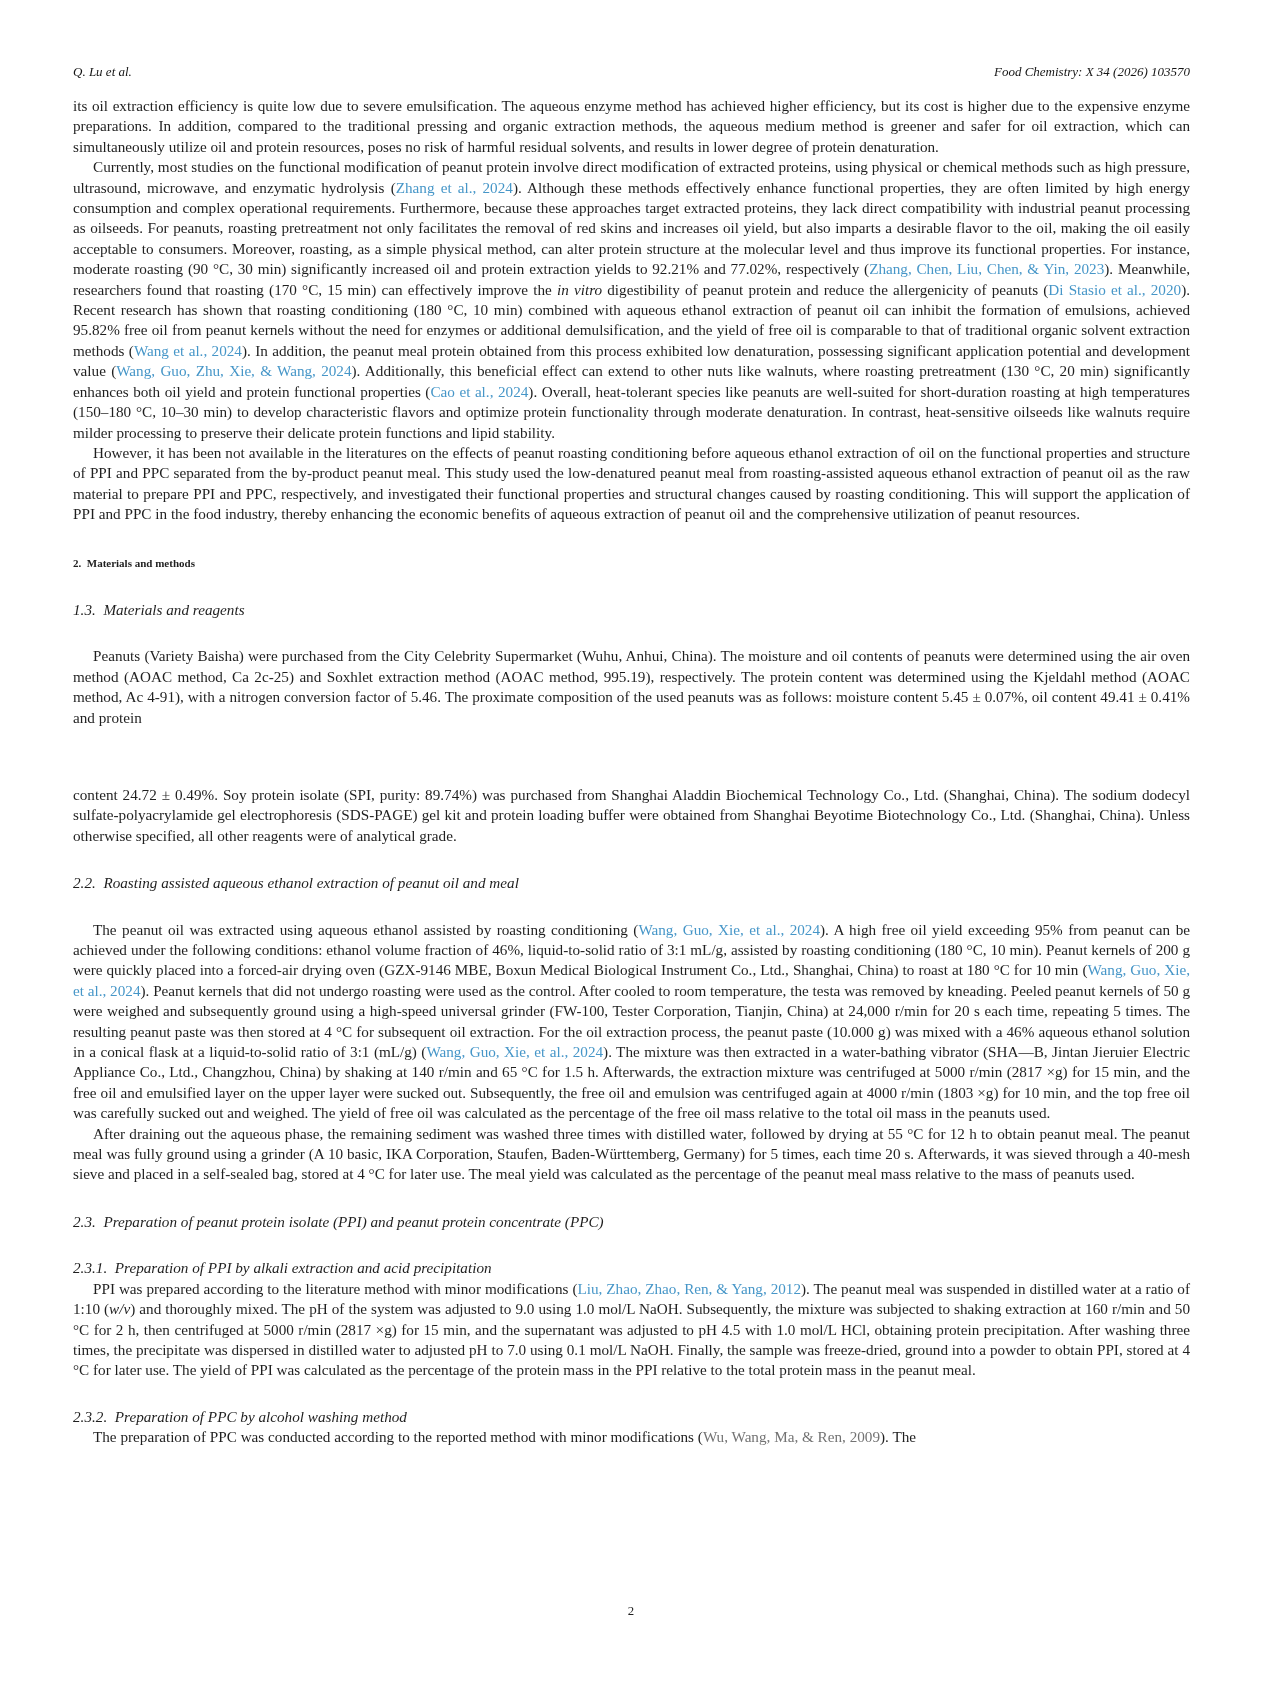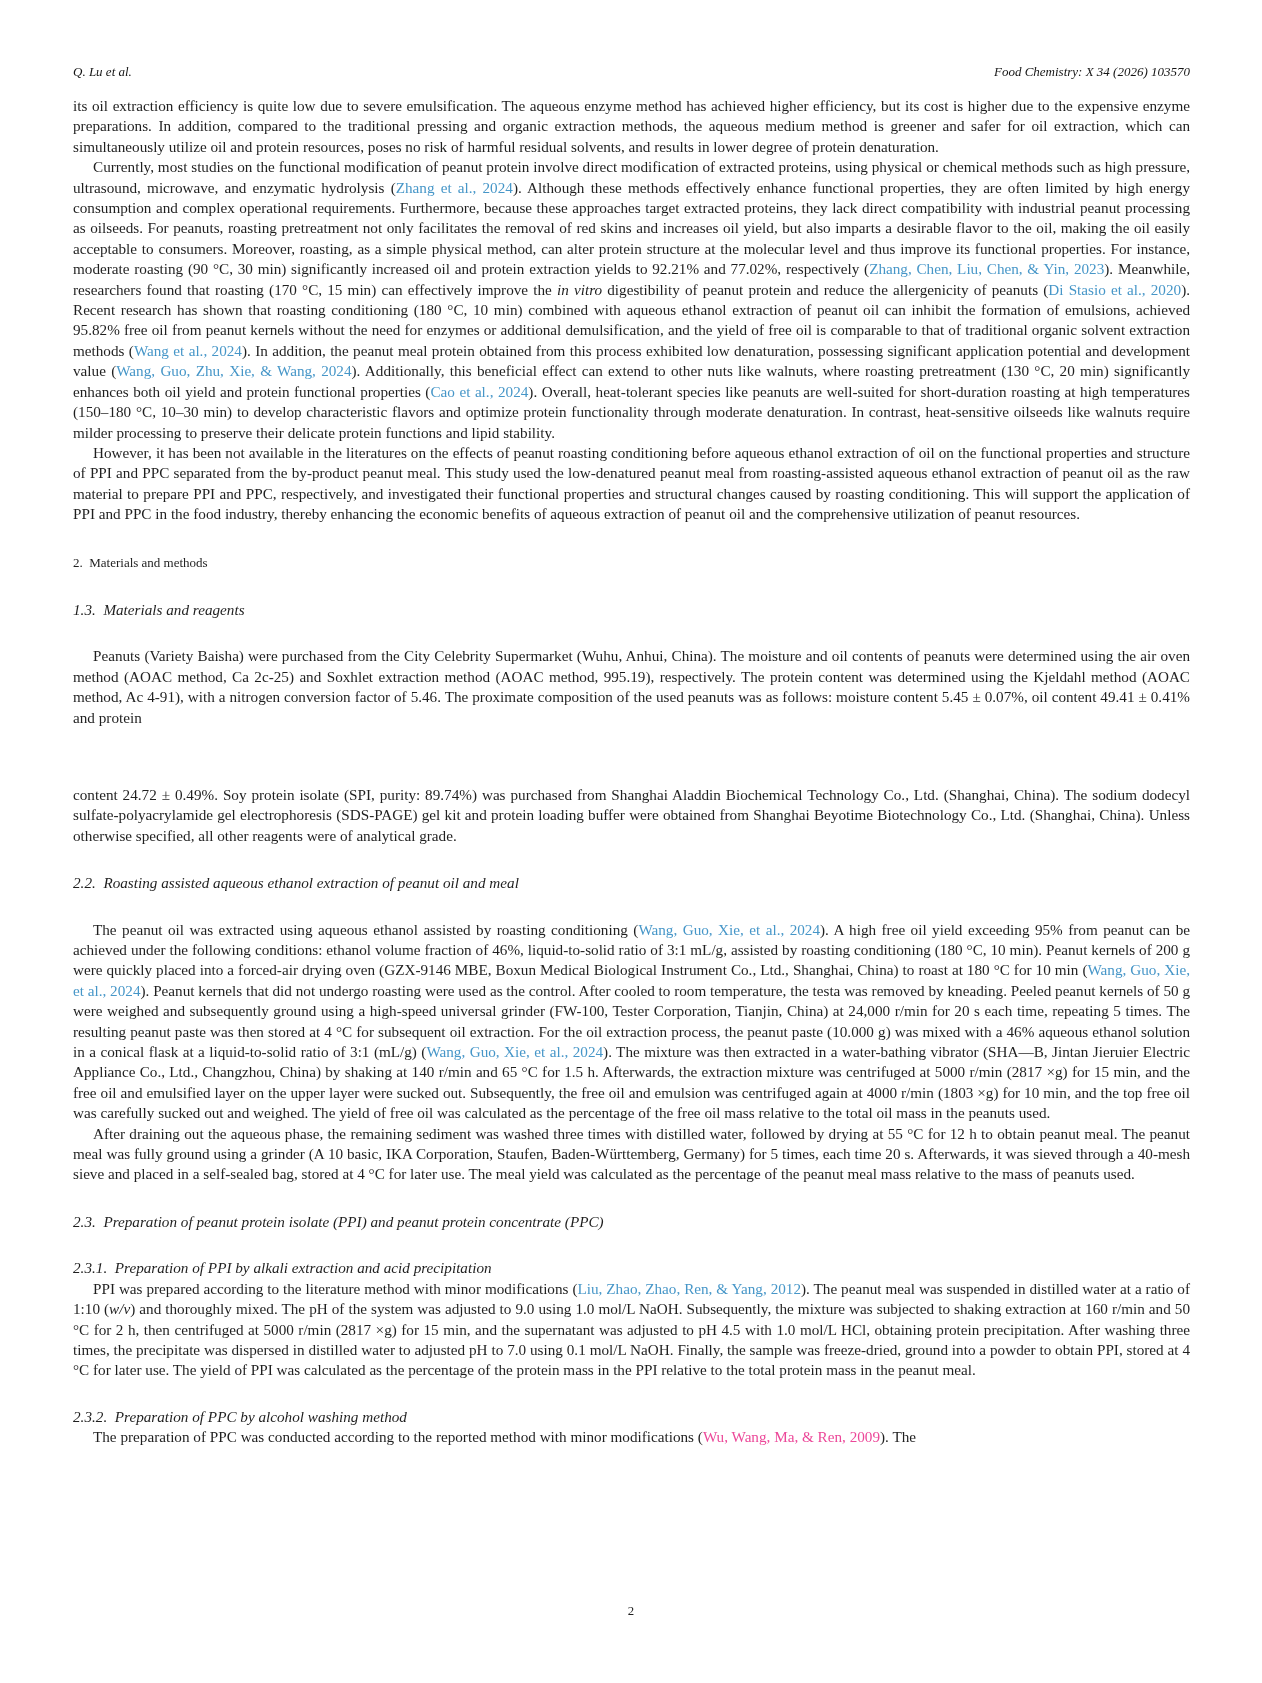--- a/index.html
+++ b/index.html
@@ -27,22 +27,22 @@
     flex: 1 1 0;
     text-align: justify;
     font-size: 15.2px;
     line-height: 20.4px;
     hyphens: auto;
     -webkit-hyphens: auto;
   }
   p.para { margin: 0; }
   p.indent { text-indent: 20px; }
   h2.sec-h {
-    font-size: 13px;
-    font-weight: normal;
+    font-size: 11px;
+    font-weight: bold;
     margin: 28px 0 26px 0;
     text-align: left;
     line-height: 20.4px;
   }
   h3.sub-h {
     font-size: 15.2px;
     font-style: italic;
     font-weight: normal;
     margin: 27px 0 26px 0;
     text-align: left;
@@ -86,18 +86,18 @@
       </div>
     <div class="col">
         <p class="para">content 24.72 ± 0.49%. Soy protein isolate (SPI, purity: 89.74%) was purchased from Shanghai Aladdin Biochemical Technology Co., Ltd. (Shanghai, China). The sodium dodecyl sulfate-polyacrylamide gel electrophoresis (SDS-PAGE) gel kit and protein loading buffer were obtained from Shanghai Beyotime Biotechnology Co., Ltd. (Shanghai, China). Unless otherwise specified, all other reagents were of analytical grade.</p>
         <h3 class="sub-h">2.2. Roasting assisted aqueous ethanol extraction of peanut oil and meal</h3>
         <p class="para indent">The peanut oil was extracted using aqueous ethanol assisted by roasting conditioning (<a class="cite" style="color: rgb(70, 150, 200);">Wang, Guo, Xie, et al., 2024</a>). A high free oil yield exceeding 95% from peanut can be achieved under the following conditions: ethanol volume fraction of 46%, liquid-to-solid ratio of 3:1 mL/g, assisted by roasting conditioning (180 °C, 10 min). Peanut kernels of 200 g were quickly placed into a forced-air drying oven (GZX-9146 MBE, Boxun Medical Biological Instrument Co., Ltd., Shanghai, China) to roast at 180 °C for 10 min (<a class="cite" style="color: rgb(70, 150, 200);">Wang, Guo, Xie, et al., 2024</a>). Peanut kernels that did not undergo roasting were used as the control. After cooled to room temperature, the testa was removed by kneading. Peeled peanut kernels of 50 g were weighed and subsequently ground using a high-speed universal grinder (FW-100, Tester Corporation, Tianjin, China) at 24,000 r/min for 20 s each time, repeating 5 times. The resulting peanut paste was then stored at 4 °C for subsequent oil extraction. For the oil extraction process, the peanut paste (10.000 g) was mixed with a 46% aqueous ethanol solution in a conical flask at a liquid-to-solid ratio of 3:1 (mL/g) (<a class="cite" style="color: rgb(70, 150, 200);">Wang, Guo, Xie, et al., 2024</a>). The mixture was then extracted in a water-bathing vibrator (SHA—B, Jintan Jieruier Electric Appliance Co., Ltd., Changzhou, China) by shaking at 140 r/min and 65 °C for 1.5 h. Afterwards, the extraction mixture was centrifuged at 5000 r/min (2817 ×g) for 15 min, and the free oil and emulsified layer on the upper layer were sucked out. Subsequently, the free oil and emulsion was centrifuged again at 4000 r/min (1803 ×g) for 10 min, and the top free oil was carefully sucked out and weighed. The yield of free oil was calculated as the percentage of the free oil mass relative to the total oil mass in the peanuts used.</p>
         <p class="para indent">After draining out the aqueous phase, the remaining sediment was washed three times with distilled water, followed by drying at 55 °C for 12 h to obtain peanut meal. The peanut meal was fully ground using a grinder (A 10 basic, IKA Corporation, Staufen, Baden-Württemberg, Germany) for 5 times, each time 20 s. Afterwards, it was sieved through a 40-mesh sieve and placed in a self-sealed bag, stored at 4 °C for later use. The meal yield was calculated as the percentage of the peanut meal mass relative to the mass of peanuts used.</p>
         <h3 class="sub-h">2.3. Preparation of peanut protein isolate (PPI) and peanut protein concentrate (PPC)</h3>
         <h4 class="subsub-h">2.3.1. Preparation of PPI by alkali extraction and acid precipitation</h4>
         <p class="para indent">PPI was prepared according to the literature method with minor modifications (<a class="cite" style="color: rgb(70, 150, 200);">Liu, Zhao, Zhao, Ren, &amp; Yang, 2012</a>). The peanut meal was suspended in distilled water at a ratio of 1:10 (<i>w/v</i>) and thoroughly mixed. The pH of the system was adjusted to 9.0 using 1.0 mol/L NaOH. Subsequently, the mixture was subjected to shaking extraction at 160 r/min and 50 °C for 2 h, then centrifuged at 5000 r/min (2817 ×g) for 15 min, and the supernatant was adjusted to pH 4.5 with 1.0 mol/L HCl, obtaining protein precipitation. After washing three times, the precipitate was dispersed in distilled water to adjusted pH to 7.0 using 0.1 mol/L NaOH. Finally, the sample was freeze-dried, ground into a powder to obtain PPI, stored at 4 °C for later use. The yield of PPI was calculated as the percentage of the protein mass in the PPI relative to the total protein mass in the peanut meal.</p>
         <h4 class="subsub-h">2.3.2. Preparation of PPC by alcohol washing method</h4>
-        <p class="para indent">The preparation of PPC was conducted according to the reported method with minor modifications (<a class="cite" style="color: #ec4899;">Wu, Wang, Ma, &amp; Ren, 2009</a>). The</p>
+        <p class="para indent">The preparation of PPC was conducted according to the reported method with minor modifications (<a class="cite" style="color: #737373;">Wu, Wang, Ma, &amp; Ren, 2009</a>). The</p>
       </div>
   </div>
 </div>
 
 <div class="footer">2</div>
 
 </body></html>

